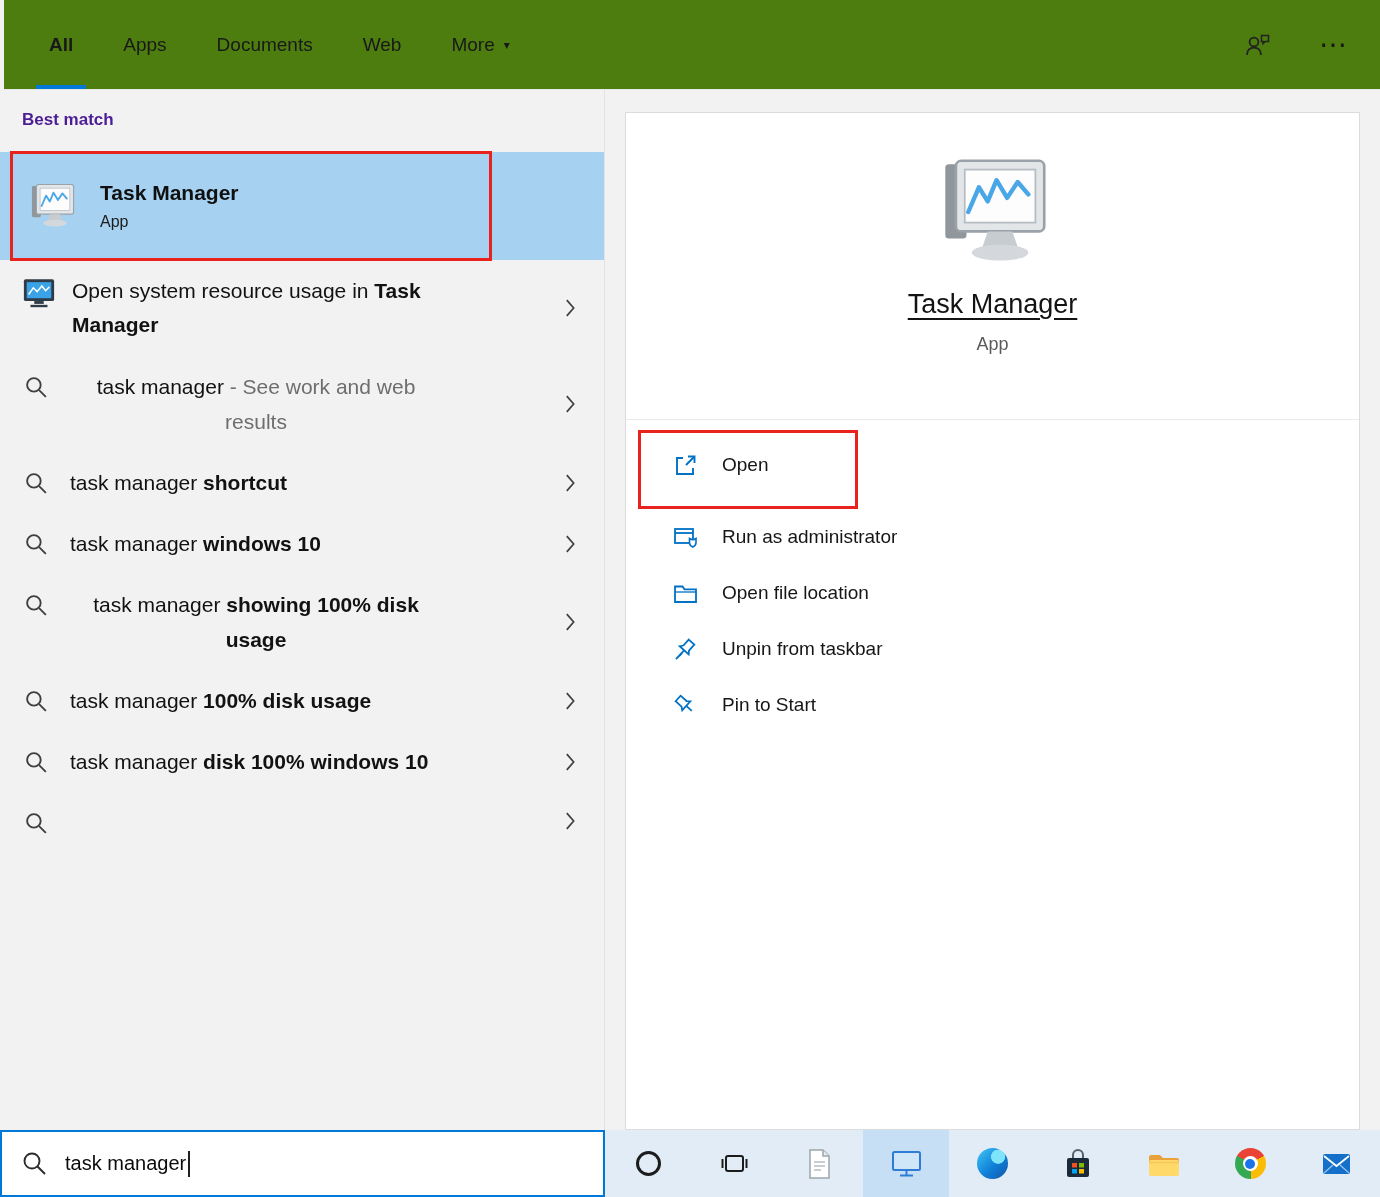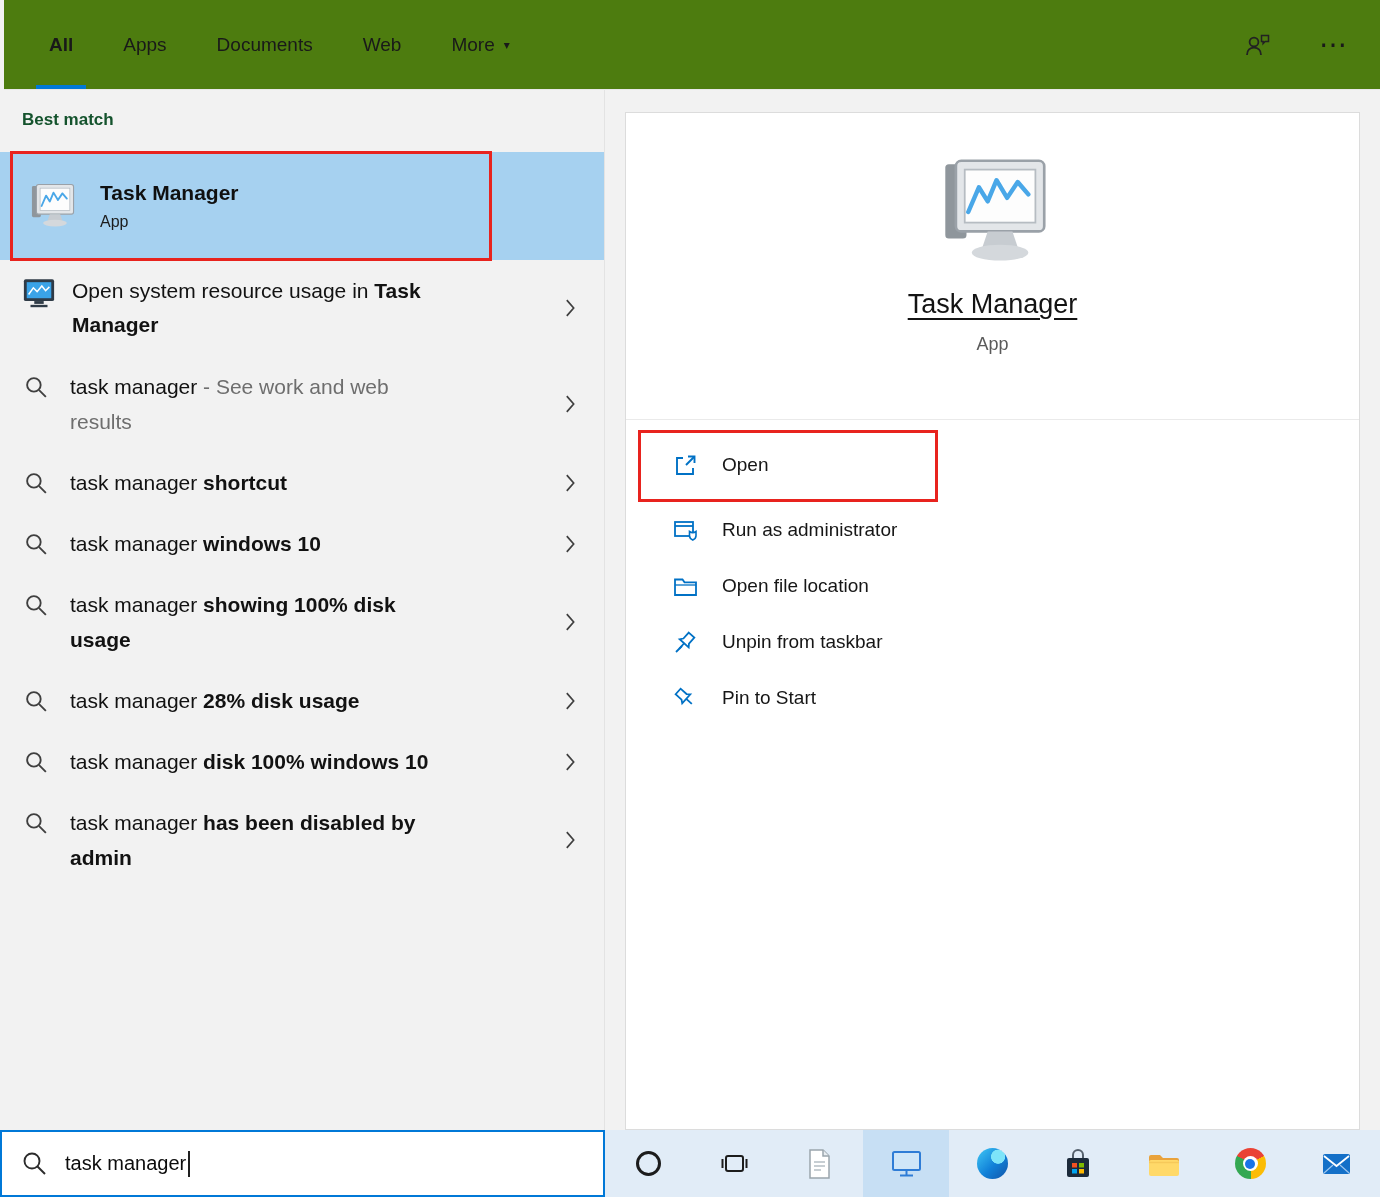--- a/index.html
+++ b/index.html
@@ -12,57 +12,57 @@
   .tabs{display:flex;height:100%;margin-left:20px;}
   .tab{position:relative;display:flex;align-items:center;padding:0 25px;font-size:19px;color:#191919;cursor:pointer;}
   .tab.active{font-weight:700;}
   .tab.active::after{content:"";position:absolute;left:12px;right:12px;bottom:0;height:4px;background:#0078d7;}
   .tab .caret{font-size:12px;margin-left:9px;color:#191919;}
   .tabbar-right{position:absolute;right:36px;top:0;height:90px;display:flex;align-items:center;gap:48px;}
   .more-dots{font-size:28px;color:#191919;line-height:1;letter-spacing:1px;cursor:pointer;}
 
   
   .left-panel{position:absolute;top:90px;left:0;width:605px;height:1040px;background:#f2f2f2;border-right:1px solid #e3e3e3;}
-  .section-header{padding:18px 22px 12px;font-size:17px;font-weight:700;color:#14532d;}
+  .section-header{padding:18px 22px 12px;font-size:17px;font-weight:700;color:#4c1d95;}
   .section-header.first{padding-top:20px;}
 
   .best-match{position:relative;height:108px;margin-top:10px;background:#a6d1f0;display:flex;align-items:center;padding-left:26px;cursor:pointer;}
   .bm-icon svg{width:52px;height:46px;}
   .bm-text{margin-left:22px;}
   .bm-title{font-size:21px;font-weight:700;color:#101010;}
   .bm-type{font-size:16px;color:#1c1c1c;margin-top:8px;}
   .annotation-box{position:absolute;left:10px;top:-1px;width:482px;height:110px;border:3px solid #e8231e;pointer-events:none;}
 
   .result-row{position:relative;display:flex;align-items:flex-start;padding:14px 60px 14px 22px;cursor:pointer;}
   .result-row .row-icon{flex:none;margin-top:4px;}
   .result-row .row-icon svg{width:34px;height:31px;}
   .result-row .row-text{margin-left:16px;font-size:21px;line-height:34px;max-width:420px;color:#121212;}
   .chev{position:absolute;right:28px;top:50%;transform:translateY(-50%);}
   .chev svg{width:11px;height:19px;}
 
   .suggestion{position:relative;display:flex;align-items:flex-start;padding:13px 60px 13px 24px;cursor:pointer;}
   .suggestion .mag{flex:none;margin-top:6px;}
   .suggestion .mag svg{width:25px;height:25px;}
-  .sug-text{margin-left:21px;font-size:21px;line-height:35px;max-width:372px;color:#121212;}
+  .sug-text{margin-left:21px;font-size:21px;line-height:35px;max-width:372px;color:#121212;text-align:center;}
   .sug-suffix.bold{font-weight:700;}
   .sug-suffix.muted{color:#6e6e6e;}
 
   
   .right-panel{position:absolute;top:90px;left:606px;right:0;height:1040px;background:#f2f2f2;}
   .card{position:absolute;top:22px;left:19px;right:20px;bottom:0;background:#fff;border:1px solid #dcdcdc;}
   .app-icon-large{width:124px;margin:46px auto 0;}
   .app-icon-large svg{width:124px;height:106px;}
   .app-title{text-align:center;margin-top:24px;font-size:27px;color:#131313;text-decoration:underline;text-underline-offset:5px;cursor:pointer;}
   .app-type{text-align:center;margin-top:14px;font-size:18px;color:#5a5a5a;}
   .card-divider{border-top:1px solid #eaeaea;margin-top:64px;}
   .actions{padding:10px 0 0 46px;display:flow-root;}
   .action-row{display:flex;align-items:center;height:56px;font-size:19px;color:#161616;cursor:pointer;}
   .action-row .a-icon{width:27px;flex:none;margin-right:23px;}
   .action-row .a-icon svg{width:27px;height:27px;}
-  .open-annotation{border:3px solid #e8231e;width:300px;margin-left:-34px;padding:3px 0 5px 31px;}
+  .open-annotation{border:3px solid #e8231e;width:220px;margin-left:-34px;padding:3px 0 12px 31px;}
   .open-annotation .action-row{height:58px;}
 
   
   .search-footer{position:absolute;left:0;bottom:0;width:605px;height:67px;background:#fff;border:2px solid #0078d7;display:flex;align-items:center;z-index:2;cursor:text;}
   .search-footer .mag-big{margin-left:19px;}
   .search-footer .mag-big svg{width:27px;height:27px;}
   .search-value{margin-left:17px;font-size:20px;color:#0c0c0c;}
   .caret-bar{width:2px;height:26px;background:#202020;margin-left:2px;}
 
   
@@ -214,21 +214,21 @@
     </span>
   </div>
 
   <div class="suggestion">
     <span class="mag">
       <svg viewBox="0 0 24 24">
             <circle cx="9.5" cy="9.5" r="6.5" fill="none" stroke="#3f3f3f" stroke-width="1.8"></circle>
             <line x1="14.5" y1="14.5" x2="21" y2="21" stroke="#3f3f3f" stroke-width="1.8"></line>
           </svg>
     </span>
-    <div class="sug-text"><span class="sug-prefix">task manager </span><span class="sug-suffix bold">28% disk usage</span></div>
+    <div class="sug-text"><span class="sug-prefix">task manager </span><span class="sug-suffix bold">100% disk usage</span></div>
     <span class="chev">
       <svg viewBox="0 0 10 18">
             <polyline points="1.5,1.5 8,9 1.5,16.5" fill="none" stroke="#3f3f3f" stroke-width="1.6"></polyline>
           </svg>
     </span>
   </div>
 
   <div class="suggestion">
     <span class="mag">
       <svg viewBox="0 0 24 24">
@@ -244,21 +244,20 @@
     </span>
   </div>
 
   <div class="suggestion">
     <span class="mag">
       <svg viewBox="0 0 24 24">
             <circle cx="9.5" cy="9.5" r="6.5" fill="none" stroke="#3f3f3f" stroke-width="1.8"></circle>
             <line x1="14.5" y1="14.5" x2="21" y2="21" stroke="#3f3f3f" stroke-width="1.8"></line>
           </svg>
     </span>
-    <div class="sug-text"><span class="sug-prefix">task manager </span><span class="sug-suffix bold">has been disabled by admin</span></div>
     <span class="chev">
       <svg viewBox="0 0 10 18">
             <polyline points="1.5,1.5 8,9 1.5,16.5" fill="none" stroke="#3f3f3f" stroke-width="1.6"></polyline>
           </svg>
     </span>
   </div>
 
 </div>
 </div>
 

